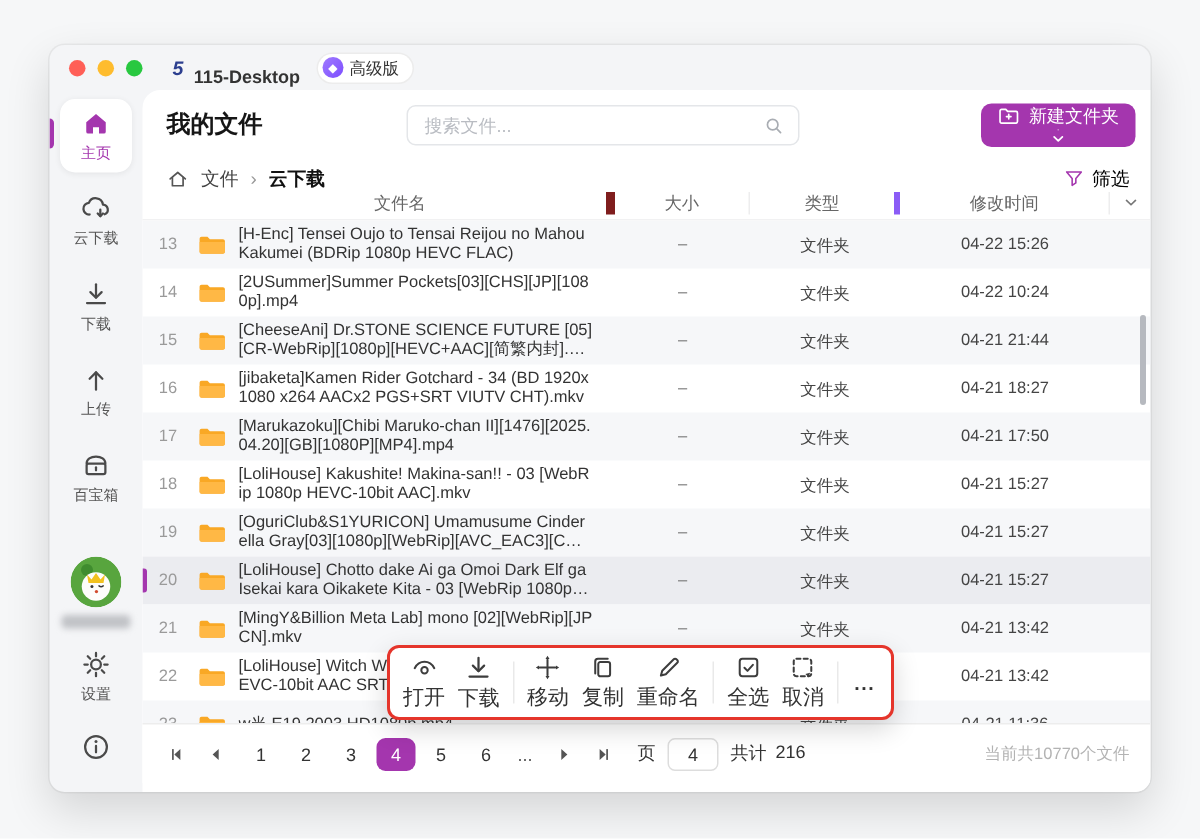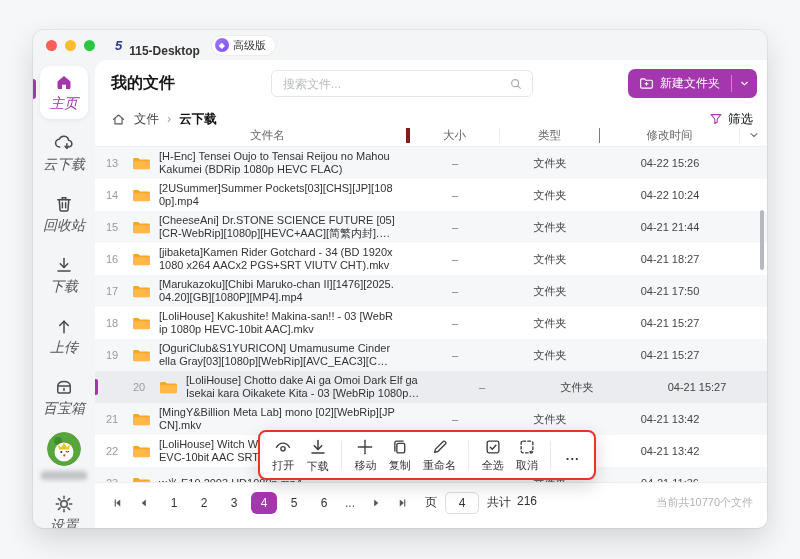--- a/index.html
+++ b/index.html
@@ -21,73 +21,73 @@
   .logo5{margin-left:20px;font-size:13px;font-weight:800;font-style:italic;color:#2c3f8f;}
   .apptitle{margin-left:7px;font-size:12px;font-weight:600;color:#333;margin-top:12px;}
   .badge{margin-left:12px;display:flex;align-items:center;gap:4px;background:#fff;border-radius:999px;
     padding:2px 9px 2px 3px;font-size:11px;color:#333;box-shadow:0 0 0 1px #ececec;}
   .badge-gem{width:14px;height:14px;border-radius:50%;background:linear-gradient(135deg,#a07bff,#7c4dff);
     color:#fff;font-size:8px;display:flex;align-items:center;justify-content:center;}
   
   .sidebar{position:absolute;left:0;top:30px;bottom:0;width:62px;display:flex;flex-direction:column;align-items:center;padding-top:6px;}
   .side-item{width:48px;padding:6px 0 6px;border-radius:10px;display:flex;flex-direction:column;align-items:center;gap:3px;
     margin-bottom:8px;position:relative;color:#4a4a4a;}
-  .side-item .lbl{font-size:14px;color:#555;white-space:nowrap;font-style:italic;}
+  .side-item .lbl{font-size:10px;color:#555;white-space:nowrap;}
   .side-item .icn{display:flex;}
   .side-item.active{background:#fff;box-shadow:0 1px 4px rgba(0,0,0,.07);color:#A436AE;}
   .side-item.active .lbl{color:#A436AE;}
   .side-item.active::before{content:"";position:absolute;left:-7px;top:13px;width:3px;height:20px;background:#A436AE;border-radius:0 3px 3px 0;}
   .side-bottom{margin-top:auto;display:flex;flex-direction:column;align-items:center;padding-bottom:8px;}
   .avatar{width:34px;height:34px;border-radius:50%;overflow:hidden;display:block;}
   .user-blur{width:46px;height:9px;border-radius:3px;background:#c0c2c6;filter:blur(2px);margin:5px 0 8px;}
   .side-bottom .side-item{margin-bottom:6px;}
   
   .main{position:absolute;left:62px;top:30px;right:0;bottom:0;background:#fff;border-top-left-radius:12px;}
   .page-title{position:absolute;left:16px;top:13px;font-size:16px;font-weight:700;color:#161616;}
   .search{position:absolute;left:176px;top:10px;width:262px;height:27px;border:1px solid #e4e6e9;border-radius:6px;
     display:flex;align-items:center;padding:0 9px;background:#fff;box-sizing:border-box;}
   .search input{border:0;outline:0;flex:1;font-size:12px;color:#333;background:transparent;font-family:inherit;}
   .search input::placeholder{color:#b9bcc2;}
   .newfolder{position:absolute;right:10px;top:9px;height:29px;background:#A436AE;border-radius:7px;
-    display:flex;align-items:center;color:#fff;font-size:12px;cursor:default;}
+    display:flex;align-items:center;color:#fff;font-size:12px;cursor:default;flex-direction:column;}
   .nf-main{display:flex;align-items:center;gap:6px;padding:0 11px;}
   .nf-divider{width:1px;height:17px;background:rgba(255,255,255,.4);}
   .nf-caret{padding:0 7px;display:flex;}
   .crumbs{position:absolute;left:16px;top:49px;height:20px;display:flex;align-items:center;gap:8px;font-size:12.5px;color:#444;}
   .crumb-sep{color:#999;}
   .crumb-current{font-weight:700;color:#111;}
   .filter{position:absolute;right:14px;top:49px;height:20px;display:flex;gap:5px;color:#000000;font-size:12.5px;align-items:center;}
   
   .thead{position:absolute;left:0;top:64px;right:0;height:22px;display:flex;align-items:center;
     font-size:11.5px;color:#666;border-bottom:1px solid #f1f1f2;}
   .th{text-align:center;box-sizing:border-box;}
   .th-num{width:34px;}
-  .th-name{width:281px;border-right:4px solid #7f1d1d;text-align:center;}
+  .th-name{width:281px;border-right:6px solid #7f1d1d;text-align:center;}
   .th-size{width:90px;border-right:1px solid #ededee;}
-  .th-type{width:100px;border-right:1px solid #8b5cf6;}
+  .th-type{width:100px;border-right:4px solid #8b5cf6;}
   .th-time{width:140px;border-right:1px solid #ededee;}
   .th-caret{flex:1;display:flex;justify-content:center;}
   .tbody{position:absolute;left:0;top:87px;right:0;height:335px;overflow:hidden;}
   .trow{display:flex;align-items:center;height:32px;position:relative;}
   .trow.odd{background:#f6f7f9;}
-  .trow.selected{background:#ebecf0;justify-content:flex-end;}
+  .trow.selected{background:#ebecf0;}
   .trow.selected::before{content:"";position:absolute;left:0;top:8px;width:3px;height:16px;background:#A436AE;border-radius:0 2px 2px 0;}
   .c-num{width:34px;text-align:center;font-size:11px;color:#9a9a9a;}
   .c-name{width:281px;display:flex;align-items:center;gap:8px;box-sizing:border-box;padding-left:3px;}
   .name-text{font-size:11px;color:#333;line-height:13px;max-height:26px;overflow:hidden;
     display:-webkit-box;-webkit-line-clamp:2;-webkit-box-orient:vertical;width:236px;word-break:break-all;}
   .c-size{width:90px;text-align:center;font-size:11px;color:#777;}
   .c-type{width:100px;text-align:center;font-size:11px;color:#444;}
   .c-time{width:140px;text-align:center;font-size:11px;color:#444;}
   .scroll-thumb{position:absolute;right:3px;top:150px;width:4px;height:60px;border-radius:2px;background:#b6b9bf;}
   
   .toolbar{position:absolute;left:163px;top:370px;width:334px;height:46px;background:#fff;
     border:2px solid #E5352B;border-radius:8px;box-shadow:0 6px 18px rgba(0,0,0,.16);
     display:flex;align-items:center;justify-content:space-evenly;z-index:5;}
-  .titem{display:flex;flex-direction:column;align-items:center;gap:2px;font-size:11px;color:#333;}
+  .titem{display:flex;flex-direction:column;align-items:center;gap:2px;font-size:14px;color:#333;}
   .titem .ticn{display:flex;color:#3d3d3d;}
   .tsep{width:1px;height:28px;background:#e9e9e9;}
   .tmore{font-weight:700;font-size:13px;letter-spacing:1px;color:#333;padding:0 2px;}
   
   .pagebar{position:absolute;left:0;right:0;top:422px;height:40px;border-top:1px solid #ededed;background:#fff;
     display:flex;align-items:center;padding:0 14px;box-sizing:border-box;gap:8px;}
   .pbtn{width:18px;height:18px;display:flex;align-items:center;justify-content:center;color:#555;}
   .pages{display:flex;align-items:center;gap:4px;}
   .pnum{min-width:22px;height:22px;display:flex;align-items:center;justify-content:center;font-size:12px;color:#333;border-radius:6px;padding:0 2px;}
   .pnum.active{background:#A436AE;color:#fff;}
@@ -133,31 +133,20 @@
               <path d="M4.6 11.2a3.1 3.1 0 0 1-.4-6.2 3.9 3.9 0 0 1 7.5.9 2.7 2.7 0 0 1 .9 5.2"></path>
               <path d="M10.3 8.6v3.4"></path>
               <path d="M8.9 10.7l1.4 1.4 1.4-1.4"></path>
             </svg>
           </span>
           <span class="lbl">云下载</span>
         </div>
         <div class="side-item">
           <span class="icn">
             <svg viewBox="0 0 16 16" width="20" height="20" fill="none" stroke="currentColor" stroke-width="1.2" stroke-linecap="round" stroke-linejoin="round">
-              <path d="M3 4.5h10"></path>
-              <path d="M6.5 4.5V3h3v1.5"></path>
-              <path d="M4.2 4.5l.6 8.2a1 1 0 0 0 1 .9h4.4a1 1 0 0 0 1-.9l.6-8.2"></path>
-              <path d="M6.7 7v4M9.3 7v4"></path>
-            </svg>
-          </span>
-          <span class="lbl">回收站</span>
-        </div>
-        <div class="side-item">
-          <span class="icn">
-            <svg viewBox="0 0 16 16" width="20" height="20" fill="none" stroke="currentColor" stroke-width="1.2" stroke-linecap="round" stroke-linejoin="round">
               <path d="M8 2.8v7"></path>
               <path d="M5 7l3 3 3-3"></path>
               <path d="M3.2 12.8h9.6"></path>
             </svg>
           </span>
           <span class="lbl">下载</span>
         </div>
         <div class="side-item">
           <span class="icn">
             <svg viewBox="0 0 16 16" width="20" height="20" fill="none" stroke="currentColor" stroke-width="1.2" stroke-linecap="round" stroke-linejoin="round">

